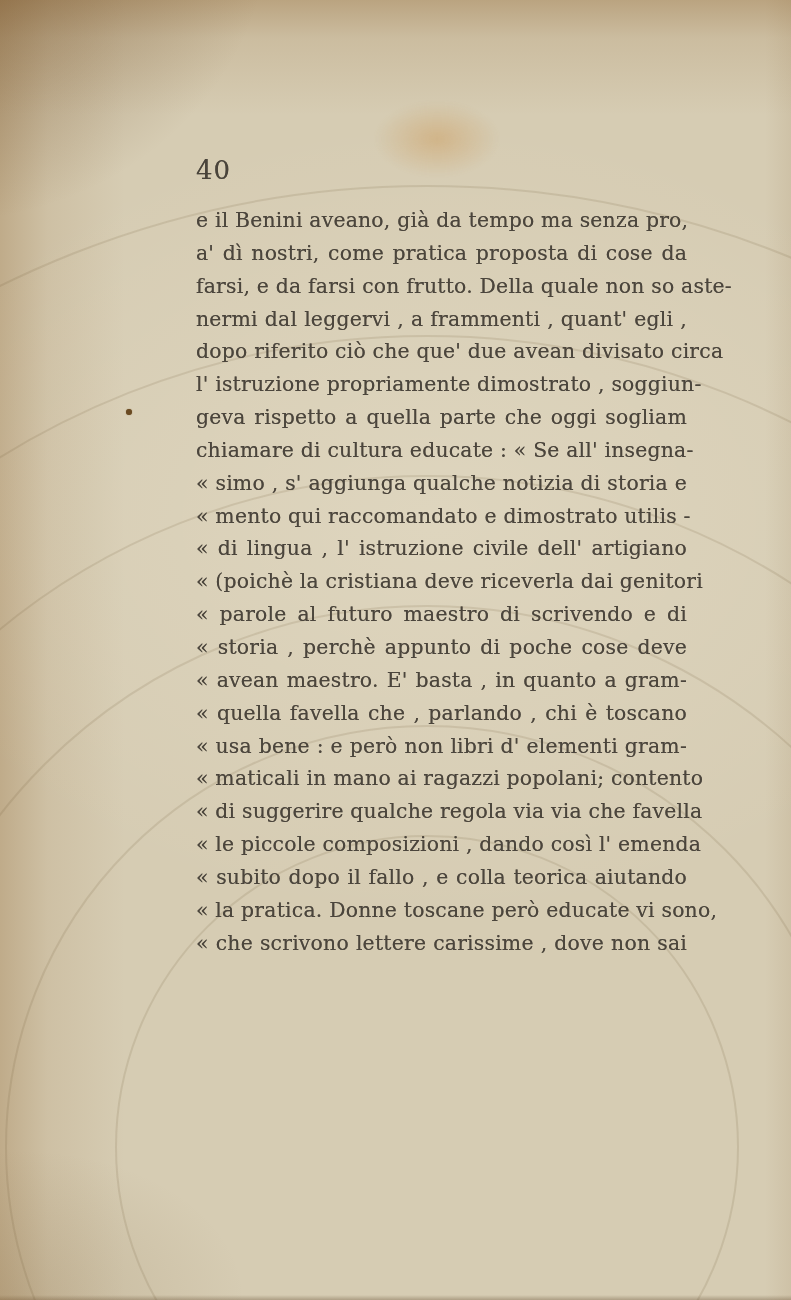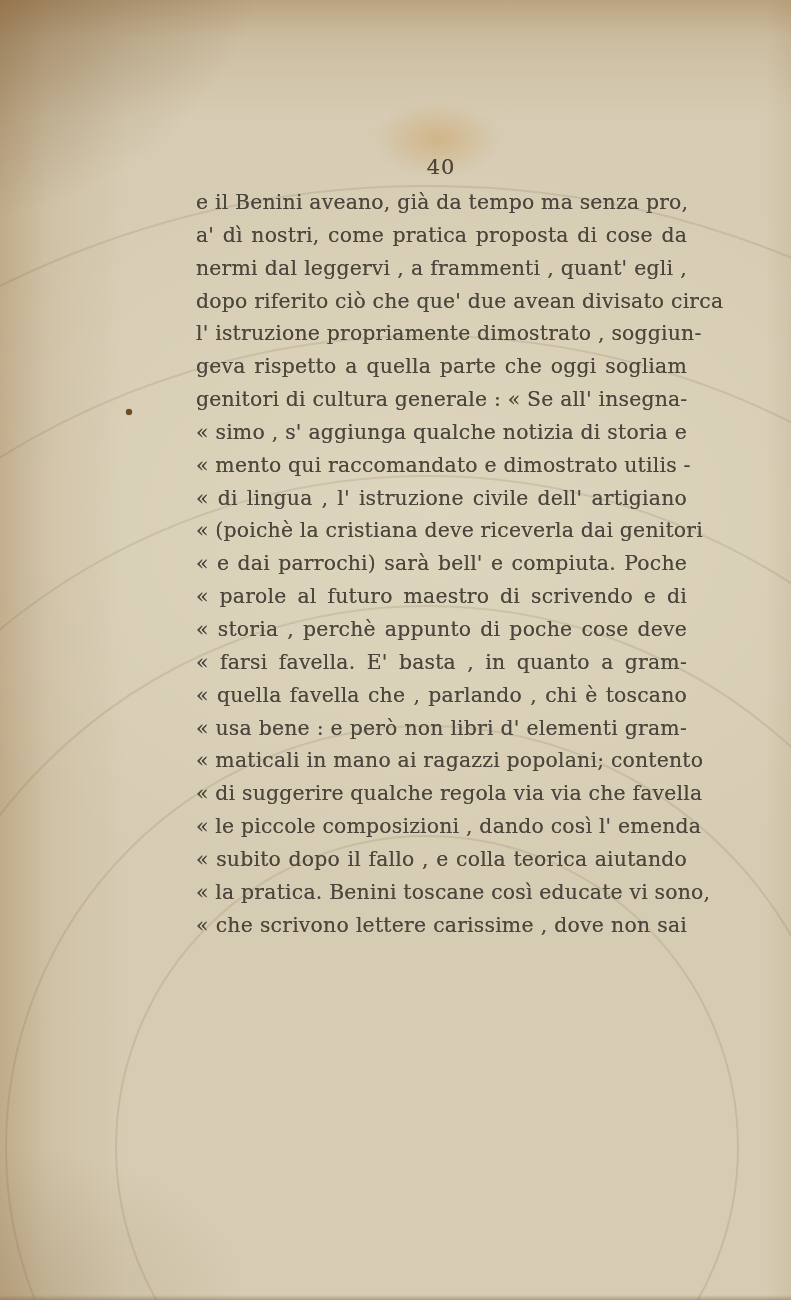--- a/index.html
+++ b/index.html
@@ -52,30 +52,29 @@
     height: 6px;
     border-radius: 50%;
     background: #6a4a22;
     box-shadow: 0 0 1px rgba(106,74,34,0.8);
   }
   .page-number {
     position: absolute;
     left: 196px;
     top: 155px;
     width: 490px;
-    text-align: center;
-    font-size: 21px;
+    font-size: 26px;
     color: #4a443b;
     letter-spacing: 1px;
     text-shadow: 0 0 0.5px rgba(74,68,59,0.7);
   }
   .text-block {
     position: absolute;
     left: 196px;
-    top: 186px;
+    top: 204px;
     width: 491px;
     font-size: 20.4px;
     color: #4b453c;
     text-shadow: 0 0 0.5px rgba(75,69,60,0.65);
     letter-spacing: 0.2px;
   }
   .line {
     height: 32.85px;
     line-height: 32.85px;
     text-align: justify;
@@ -96,36 +95,36 @@
   <div class="ring" style="left:-535px;top:185px; width:1920px;height:1920px;"></div>
 
   <div class="stain"></div>
   <div class="speck"></div>
 
   <div class="page-number">40</div>
 
   <div class="text-block">
     <div class="line">e il Benini aveano, già da tempo ma senza pro,</div>
     <div class="line">a' dì nostri, come pratica proposta di cose da</div>
+    <div class="line">farsi, e da farsi con frutto. Della quale non so aste-</div>
     <div class="line">nermi dal leggervi , a frammenti , quant' egli ,</div>
     <div class="line">dopo riferito ciò che que' due avean divisato circa</div>
     <div class="line">l' istruzione propriamente dimostrato , soggiun-</div>
     <div class="line">geva rispetto a quella parte che oggi sogliam</div>
-    <div class="line">genitori di cultura generale : « Se all' insegna-</div>
+    <div class="line">chiamare di cultura educate : « Se all' insegna-</div>
     <div class="line">« simo , s' aggiunga qualche notizia di storia e</div>
     <div class="line">« mento qui raccomandato e dimostrato utilis -</div>
     <div class="line">« di lingua , l' istruzione civile dell' artigiano</div>
     <div class="line">« (poichè la cristiana deve riceverla dai genitori</div>
-    <div class="line">« e dai parrochi) sarà bell' e compiuta. Poche</div>
     <div class="line">« parole al futuro maestro di scrivendo e di</div>
     <div class="line">« storia , perchè appunto di poche cose deve</div>
-    <div class="line">« farsi favella. E' basta , in quanto a gram-</div>
+    <div class="line">« avean maestro. E' basta , in quanto a gram-</div>
     <div class="line">« quella favella che , parlando , chi è toscano</div>
     <div class="line">« usa bene : e però non libri d' elementi gram-</div>
     <div class="line">« maticali in mano ai ragazzi popolani; contento</div>
     <div class="line">« di suggerire qualche regola via via che favella</div>
     <div class="line">« le piccole composizioni , dando così l' emenda</div>
     <div class="line">« subito dopo il fallo , e colla teorica aiutando</div>
-    <div class="line">« la pratica. Benini toscane così educate vi sono,</div>
+    <div class="line">« la pratica. Donne toscane però educate vi sono,</div>
     <div class="line">« che scrivono lettere carissime , dove non sai</div>
   </div>
 
 </div>
 
 </body></html>

